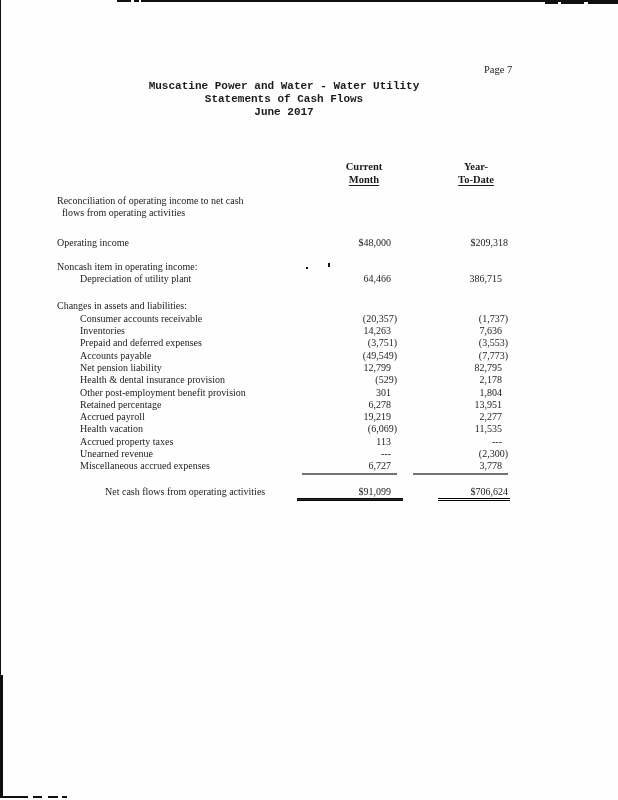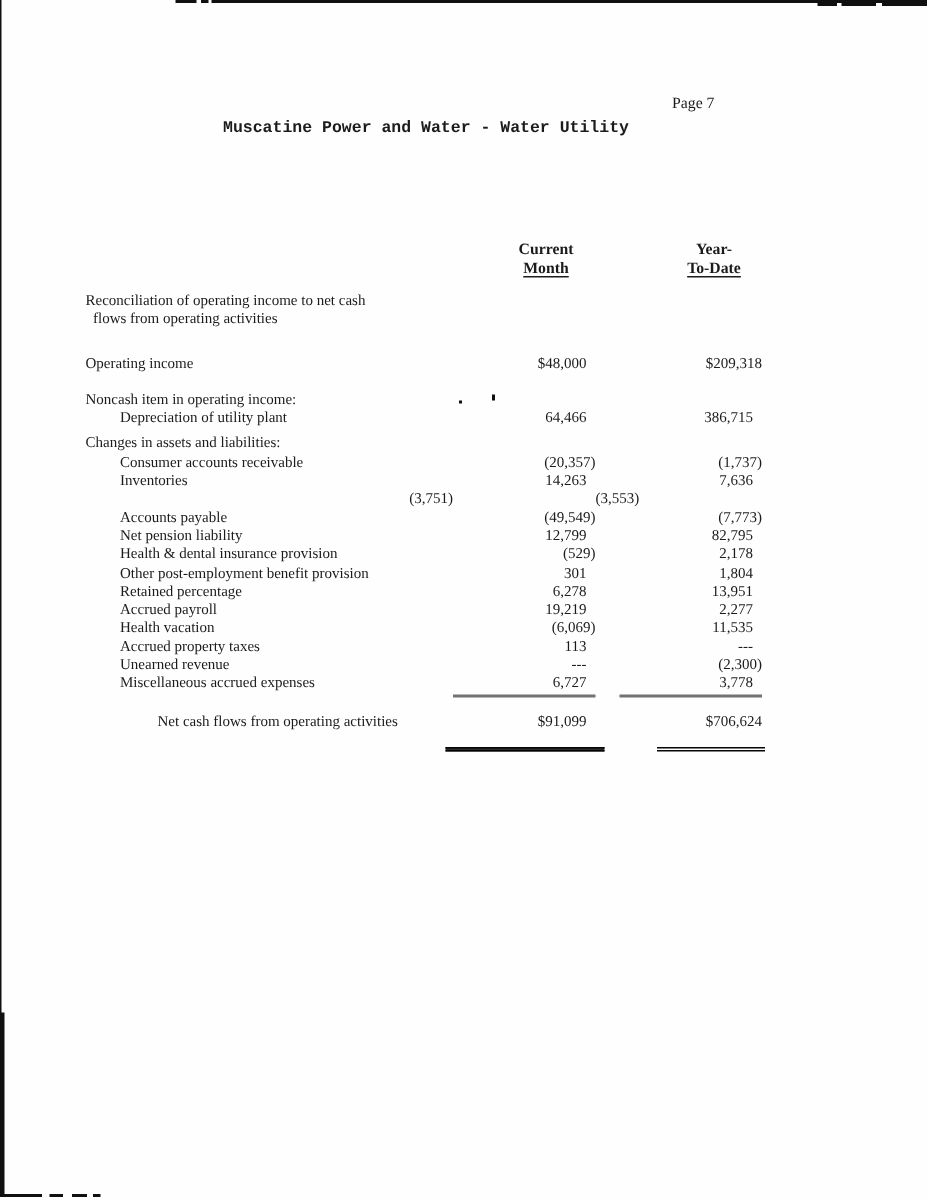--- a/index.html
+++ b/index.html
@@ -4,21 +4,21 @@
 <style>
   html,body { margin:0; padding:0; background:#ffffff; }
   .page {
     position:relative; width:618px; height:800px; overflow:hidden;
     background:#fefefe; color:#1b1b1b;
     font-family:"Liberation Serif","DejaVu Serif",serif;
   }
   .doc { position:absolute; inset:0; filter:blur(0.25px); }
 
   
-  .page-number { position:absolute; top:64px; left:448px; font-size:10.5px; }
+  .page-number { position:absolute; top:64px; left:484px; font-size:10.5px; }
   .title-block { position:absolute; top:80px; left:0; width:568px; text-align:center; }
   .title-block div { font-weight:bold; font-size:11px; line-height:13.2px;font-family:Liberation Mono, monospace; }
 
   
   .colhead { position:absolute; top:160px; width:90px; text-align:center;
              font-weight:bold; font-size:10.5px; line-height:13px; }
   .colhead.cm { left:319px; }
   .colhead.ytd { left:431px; }
   .colhead .u { text-decoration:underline; text-underline-offset:2px; }
 
@@ -30,21 +30,21 @@
   .lbl { white-space:nowrap; overflow:visible; }
   .ind05 { padding-left:5px; }
   .ind1 { padding-left:23px; }
   .ind2 { padding-left:48px; }
   .v { text-align:right; white-space:nowrap; }
   .v.pp { padding-right:6px; }   
   .ul-val { border-bottom:2px solid #737373; }
 
   #r-op     { margin-top:17px; }
   #r-noncash{ margin-top:12px; }
-  #r-changes{ margin-top:5px; }
+  #r-changes{ margin-top:15px; }
   #r-total  { margin-top:13px; }
 
   
   .dbl-rule { position:absolute; top:498px; height:1.4px;
               border-top:1.5px solid #050505; border-bottom:1.5px solid #050505; }
   .dbl-rule.cm  { left:297px; width:106px; background:#2a2a2a; }
   .dbl-rule.ytd { left:438px; width:72px; }
 
   
   .art { position:absolute; background:#101010; }
@@ -68,20 +68,22 @@
   <div class="art" style="left:62px;top:796px;width:5px;height:1.6px;"></div>
   <div class="art" style="left:306px;top:267px;width:2px;height:2px;"></div>
   <div class="art" style="left:328px;top:263px;width:1.5px;height:4px;"></div>
 
   <div class="doc">
 
     <div class="page-number">Page 7</div>
 
     <div class="title-block">
       <div>Muscatine Power and Water - Water Utility</div>
+      <div>Statements of Cash Flows</div>
+      <div>June 2017</div>
     </div>
 
     <div class="colhead cm">
       <div>Current</div>
       <div class="u">Month</div>
     </div>
     <div class="colhead ytd">
       <div>Year-</div>
       <div class="u">To-Date</div>
     </div>
@@ -129,20 +131,21 @@
 
       <div class="tr">
         <div class="lbl ind1">Inventories</div>
         <div class="v pp">14,263</div>
         <div></div>
         <div class="v pp">7,636</div>
         <div></div>
       </div>
 
       <div class="tr">
+        <div class="lbl ind1">Prepaid and deferred expenses</div>
         <div class="v">(3,751)</div>
         <div></div>
         <div class="v">(3,553)</div>
         <div></div>
       </div>
 
       <div class="tr">
         <div class="lbl ind1">Accounts payable</div>
         <div class="v">(49,549)</div>
         <div></div>

